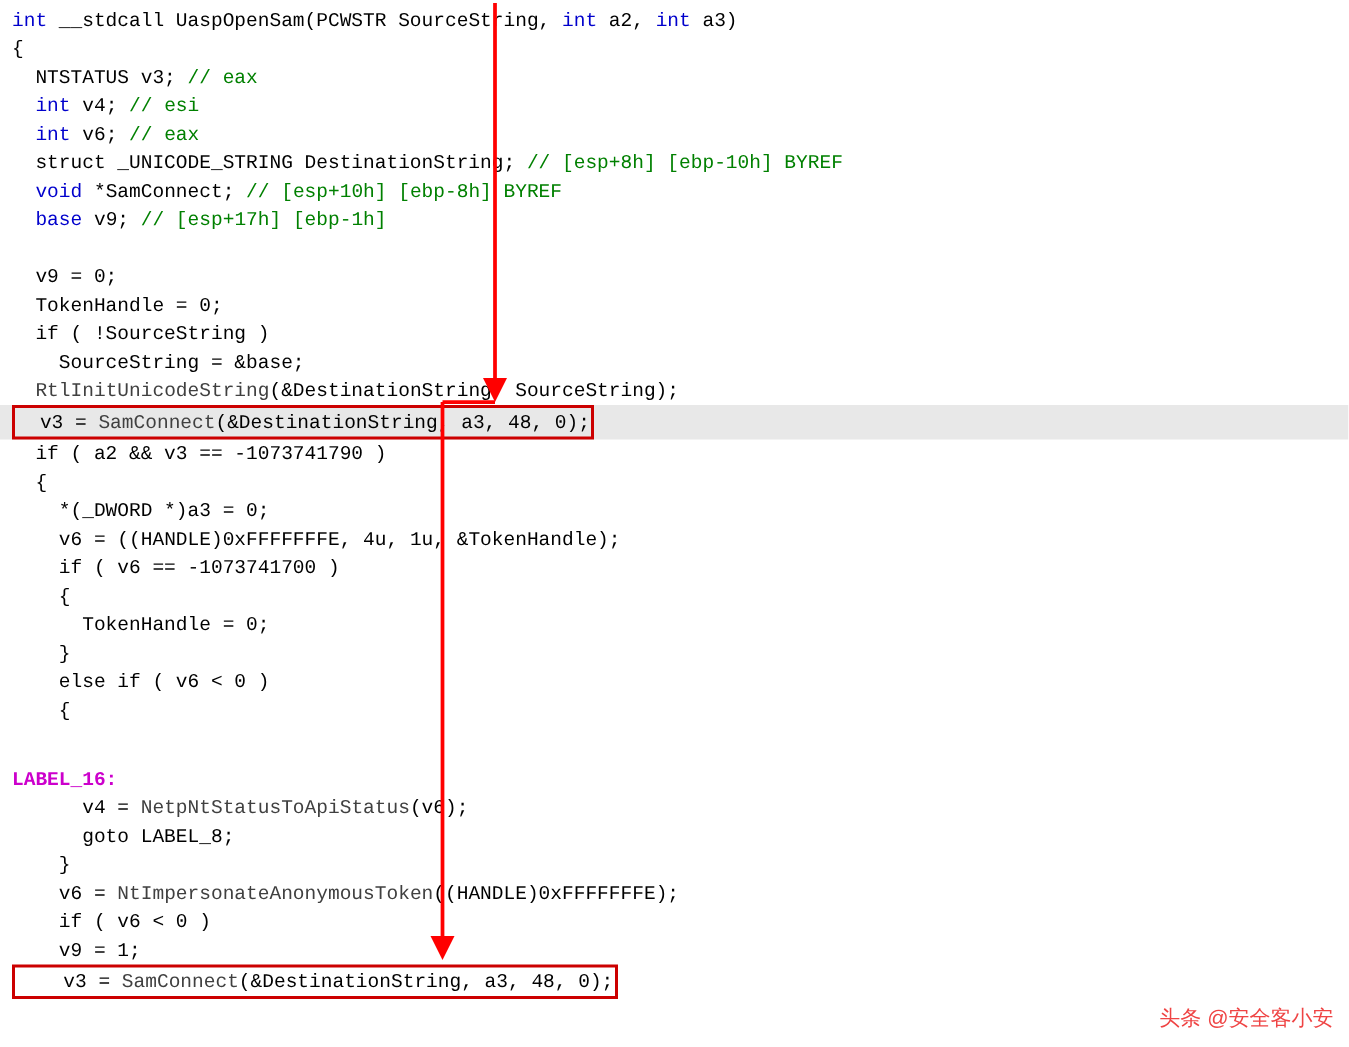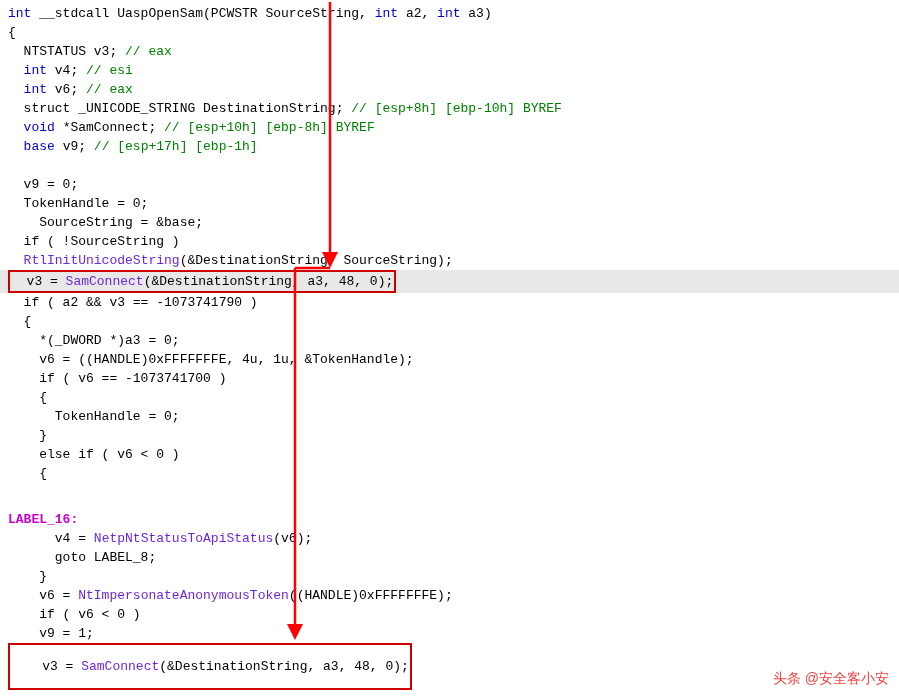--- a/index.html
+++ b/index.html
@@ -34,21 +34,21 @@
       white-space: pre;
     }
     .code-line.highlighted {
       background: #e8e8e8;
     }
     
     .kw { color: #0000cc; font-weight: normal; } 
     .comment { color: #008000; }
     .label { color: #cc00cc; font-weight: bold; margin-top: 27px; }
     .plain { color: #000000; }
-    .cyan-fn { color: #6d28d9; }
+    .cyan-fn { color: #404040; }
 
     
     .arrow-overlay {
       position: absolute;
       top: 0;
       left: 0;
       width: 100%;
       height: 100%;
       pointer-events: none;
     }
@@ -72,42 +72,42 @@
       <div class="code-line"><span class="plain">{</span></div>
       <div class="code-line"><span class="plain">  NTSTATUS v3; </span><span class="comment">// eax</span></div>
       <div class="code-line"><span class="plain">  </span><span class="kw">int</span><span class="plain"> v4; </span><span class="comment">// esi</span></div>
       <div class="code-line"><span class="plain">  </span><span class="kw">int</span><span class="plain"> v6; </span><span class="comment">// eax</span></div>
       <div class="code-line"><span class="plain">  struct _UNICODE_STRING DestinationString; </span><span class="comment">// [esp+8h] [ebp-10h] BYREF</span></div>
       <div class="code-line"><span class="plain">  </span><span class="kw">void</span><span class="plain"> *SamConnect; </span><span class="comment">// [esp+10h] [ebp-8h] BYREF</span></div>
       <div class="code-line"><span class="plain">  </span><span class="kw">base</span><span class="plain"> v9; </span><span class="comment">// [esp+17h] [ebp-1h]</span></div>
       <div class="code-line"><span class="plain"></span></div>
       <div class="code-line"><span class="plain">  v9 = 0;</span></div>
       <div class="code-line"><span class="plain">  TokenHandle = 0;</span></div>
+      <div class="code-line"><span class="plain">  if ( !SourceString )</span></div>
       <div class="code-line"><span class="plain">    SourceString = &amp;base;</span></div>
-      <div class="code-line"><span class="plain">  if ( !SourceString )</span></div>
       <div class="code-line"><span class="plain">  </span><span class="cyan-fn">RtlInitUnicodeString</span><span class="plain">(&amp;DestinationString, SourceString);</span></div>
       <div class="code-line highlighted"><span style="display: inline; border: 2px solid rgb(204, 0, 0); padding: 0px 1px;"><span class="plain">  v3 = </span><span class="cyan-fn">SamConnect</span><span class="plain">(&amp;DestinationString, a3, 48, 0);</span></span></div>
       <div class="code-line"><span class="plain">  if ( a2 &amp;&amp; v3 == -1073741790 )</span></div>
       <div class="code-line"><span class="plain">  {</span></div>
       <div class="code-line"><span class="plain">    *(_DWORD *)a3 = 0;</span></div>
       <div class="code-line"><span class="plain">    v6 = </span><span class="plain">((HANDLE)0xFFFFFFFE, 4u, 1u, &amp;TokenHandle);</span></div>
       <div class="code-line"><span class="plain">    if ( v6 == -1073741700 )</span></div>
       <div class="code-line"><span class="plain">    {</span></div>
       <div class="code-line"><span class="plain">      TokenHandle = 0;</span></div>
       <div class="code-line"><span class="plain">    }</span></div>
       <div class="code-line"><span class="plain">    else if ( v6 &lt; 0 )</span></div>
       <div class="code-line"><span class="plain">    {</span></div>
       <div class="code-line"><span class="label">LABEL_16:</span></div>
       <div class="code-line"><span class="plain">      v4 = </span><span class="cyan-fn">NetpNtStatusToApiStatus</span><span class="plain">(v6);</span></div>
       <div class="code-line"><span class="plain">      goto LABEL_8;</span></div>
       <div class="code-line"><span class="plain">    }</span></div>
       <div class="code-line"><span class="plain">    v6 = </span><span class="cyan-fn">NtImpersonateAnonymousToken</span><span class="plain">((HANDLE)0xFFFFFFFE);</span></div>
       <div class="code-line"><span class="plain">    if ( v6 &lt; 0 )</span></div>
       <div class="code-line"><span class="plain">    v9 = 1;</span></div>
-      <div class="code-line"><span style="display: inline; border: 2px solid rgb(204, 0, 0); padding: 12px 1px;"><span class="plain">    v3 = </span><span class="cyan-fn">SamConnect</span><span class="plain">(&amp;DestinationString, a3, 48, 0);</span></span></div>
+      <div class="code-line"><span style="display: inline; border: 2px solid rgb(204, 0, 0); padding: 0px 1px;"><span class="plain">    v3 = </span><span class="cyan-fn">SamConnect</span><span class="plain">(&amp;DestinationString, a3, 48, 0);</span></span></div>
     </div>
 
   <svg class="arrow-overlay" viewBox="0 0 899 698" xmlns="http://www.w3.org/2000/svg">
 
     <line x1="330" y1="2" x2="330" y2="258" stroke="#ff0000" stroke-width="2.5"></line>
     <polygon points="322,252 330,268 338,252" fill="#ff0000"></polygon>
 
     <line x1="330" y1="268" x2="295" y2="268" stroke="#ff0000" stroke-width="2.5"></line>
     <line x1="295" y1="268" x2="295" y2="630" stroke="#ff0000" stroke-width="2.5"></line>
     <polygon points="287,624 295,640 303,624" fill="#ff0000"></polygon>

